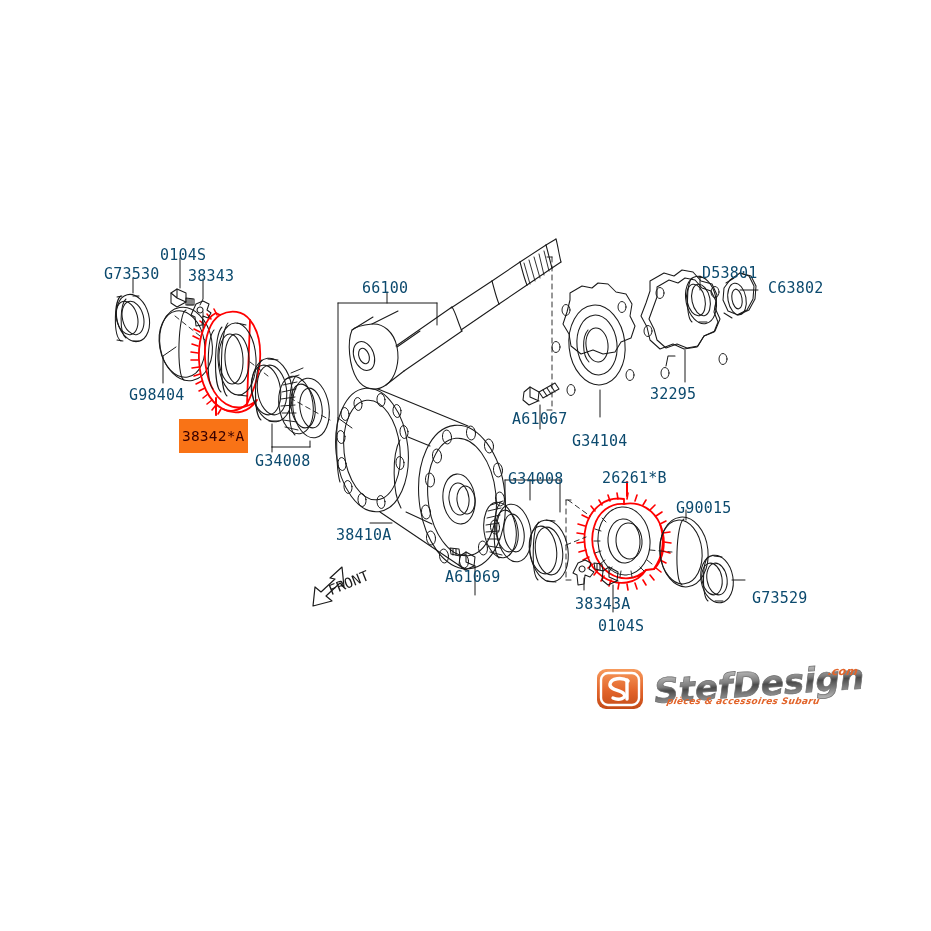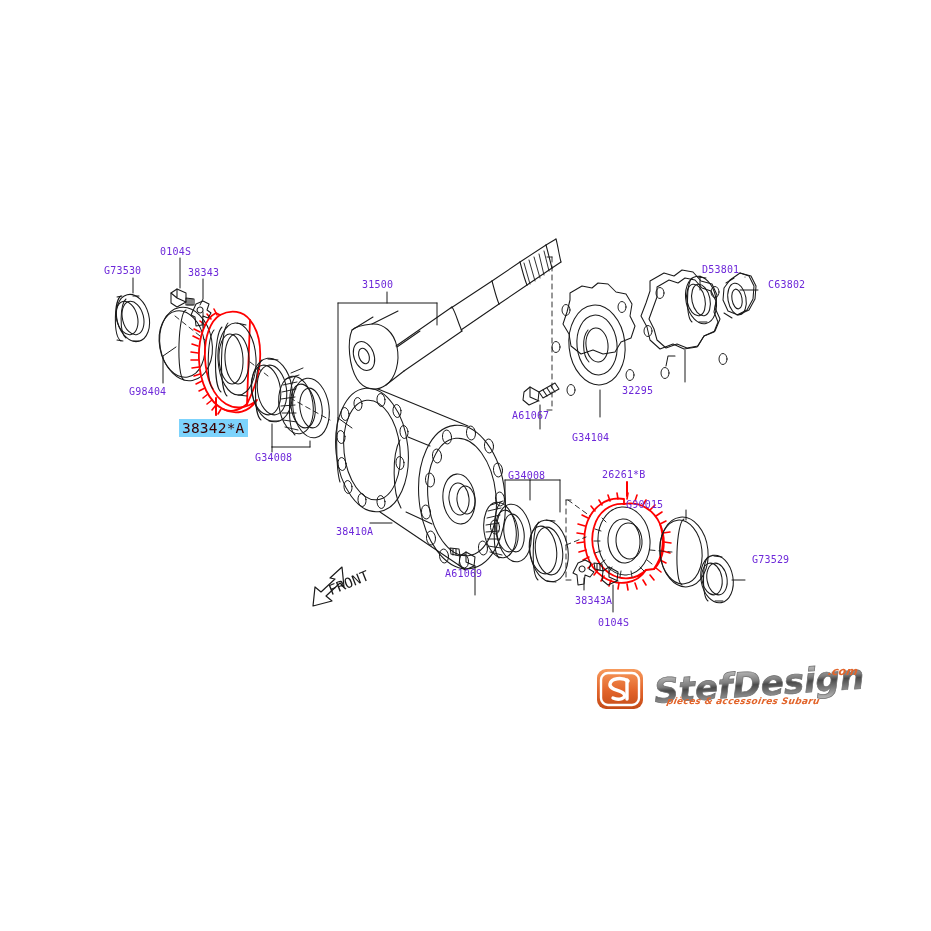--- a/index.html
+++ b/index.html
@@ -1,21 +1,21 @@
 <!DOCTYPE html>
 <html><head>
 <meta charset="utf-8">
 <style>
   html,body{margin:0;padding:0;background:#ffffff;}
   body{width:931px;height:931px;font-family:"DejaVu Sans Mono",monospace;}
   #stage{position:relative;width:931px;height:931px;overflow:hidden;background:#fff;}
   #art{position:absolute;left:0;top:0;width:931px;height:931px;}
-  .lbl{position:absolute;font-family:"DejaVu Sans Mono",monospace;font-size:10px;color:#6d28d9;white-space:nowrap;letter-spacing:.2px;}
+  .lbl{position:absolute;font-family:"DejaVu Sans Mono",monospace;font-size:15px;color:#0c4a6e;white-space:nowrap;letter-spacing:.2px;}
   .lbl-hi{position:absolute;font-family:"DejaVu Sans Mono",monospace;font-size:14.5px;white-space:nowrap;
-          background:#7dd3fc;color:#3a0000;padding:1px 3px;letter-spacing:.2px;}
+          background:#f97316;color:#3a0000;padding:9px 3px;letter-spacing:.2px;}
   .frontlbl{position:absolute;font-family:"DejaVu Sans Mono",monospace;font-size:14px;color:#1a1a1a;
             transform:rotate(-22deg);transform-origin:left bottom;white-space:nowrap;}
   #wm{position:absolute;left:595px;top:663px;width:265px;height:60px;}
   .wm-tag{position:absolute;left:72px;top:33px;font-family:"DejaVu Sans",sans-serif;font-style:italic;
           font-weight:bold;font-size:9px;color:#e2642a;letter-spacing:.3px;white-space:nowrap;
           transform:skewX(-10deg);}
   .wm-com{position:absolute;right:2px;top:2px;font-family:"DejaVu Sans",sans-serif;font-style:italic;
           font-weight:bold;font-size:11px;color:#e2642a;transform:skewX(-10deg);}
 </style>
 </head>
@@ -393,32 +393,32 @@
     </g>
     <text x="655" y="703" font-family="DejaVu Sans, sans-serif" font-size="34" font-weight="bold" font-style="italic" fill="url(#wmGrad)" stroke="#6f6f6f" stroke-width="0.7" transform="rotate(-4 655 703)">StefDesign</text>
   </svg>
 
   <div class="lbl" style="left:104px;top:265px">G73530</div>
   <div class="lbl" style="left:160px;top:246px">0104S</div>
   <div class="lbl" style="left:188px;top:267px">38343</div>
   <div class="lbl" style="left:129px;top:386px">G98404</div>
   <div class="lbl-hi" style="left:179px;top:419px">38342*A</div>
   <div class="lbl" style="left:255px;top:452px">G34008</div>
-  <div class="lbl" style="left:362px;top:279px">31500</div>
+  <div class="lbl" style="left:362px;top:279px">66100</div>
   <div class="lbl" style="left:336px;top:526px">38410A</div>
   <div class="lbl" style="left:445px;top:568px">A61069</div>
   <div class="lbl" style="left:512px;top:410px">A61067</div>
   <div class="lbl" style="left:572px;top:432px">G34104</div>
   <div class="lbl" style="left:702px;top:264px">D53801</div>
   <div class="lbl" style="left:768px;top:279px">C63802</div>
-  <div class="lbl" style="left:622px;top:385px">32295</div>
+  <div class="lbl" style="left:650px;top:385px">32295</div>
   <div class="lbl" style="left:508px;top:470px">G34008</div>
   <div class="lbl" style="left:602px;top:469px">26261*B</div>
-  <div class="lbl" style="left:626px;top:499px">G90015</div>
-  <div class="lbl" style="left:752px;top:554px">G73529</div>
+  <div class="lbl" style="left:676px;top:499px">G90015</div>
+  <div class="lbl" style="left:752px;top:589px">G73529</div>
   <div class="lbl" style="left:575px;top:595px">38343A</div>
   <div class="lbl" style="left:598px;top:617px">0104S</div>
 
   <div class="frontlbl" style="left:332px;top:582px">FRONT</div>
 
   <div id="wm">
     <div class="wm-com">.com</div>
     <div class="wm-tag">pièces &amp; accessoires Subaru</div>
   </div>
 

